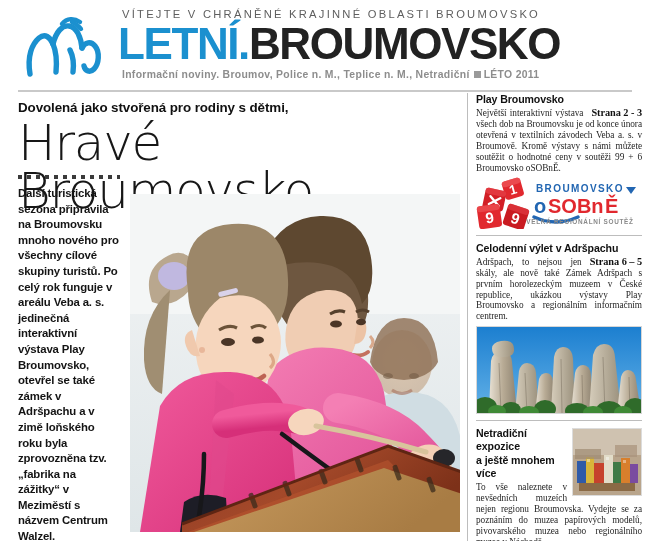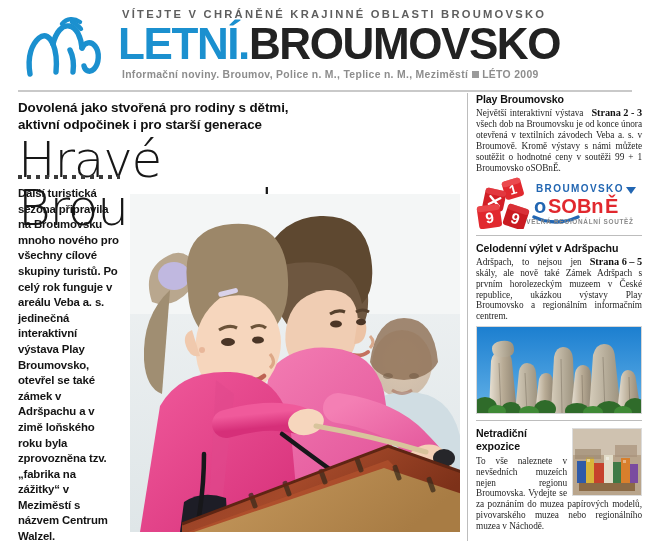--- a/index.html
+++ b/index.html
@@ -10,21 +10,21 @@
     color:#1a1a1a;
     overflow:hidden;
     position:relative;
   }
   .page { width:650px; height:541px; position:relative; overflow:hidden; background:#fff; }
 
   
   .masthead { position:relative; height:86px; padding-left:18px; }
   .welcome {
     position:absolute; left:122px; top:8px;
-    font-size:11.2px; font-weight:700; letter-spacing:2.25px;
+    font-size:11.2px; font-weight:400; letter-spacing:2.25px;
     color:#5e5e5e; white-space:nowrap;
   }
   .logo-mark { position:absolute; left:18px; top:16px; width:92px; height:62px; }
   .logo-title {
     position:absolute; left:118px; top:22px;
     font-size:44px; font-weight:700; letter-spacing:-1.4px;
     line-height:44px; white-space:nowrap;
   }
   .logo-title .blue { color:#1b90cf; }
   .logo-title .dark { color:#222222; }
@@ -117,35 +117,34 @@
         <path d="M44 8 C49 2 56 2 62 6" fill="none" stroke="#1b90cf" stroke-width="4.4" stroke-linecap="round"></path>
         <path d="M54 6 C58 8 61 10 63 13" fill="none" stroke="#1b90cf" stroke-width="4.4" stroke-linecap="round"></path>
       </svg>
     </div>
 
     <div class="logo-title">
       <span class="blue">LETNÍ.</span><span class="dark">BROUMOVSKO</span>
     </div>
 
     <div class="subtitle">
-      <span>Informační noviny. Broumov, Police n. M., Teplice n. M., Meziměstí</span><span class="sq"></span><span>LÉTO 2009</span>
+      <span>Informační noviny. Broumov, Police n. M., Teplice n. M., Netradiční</span><span class="sq"></span><span>LÉTO 2011</span>
     </div>
 
     <div class="rule-top"></div>
   </div>
 
   <div class="content">
 
     <div class="divider-v"></div>
 
     <div class="main-col">
 
       <div class="kicker">
         <div>Dovolená jako stvořená pro rodiny s dětmi,</div>
-        <div>aktivní odpočinek i pro starší generace</div>
       </div>
 
       <div class="headline">Hravé Broumovsko</div>
 
       <div class="body-row">
         <div class="lede">
           <div class="dot-rule"></div>
           <span>Další turistická sezóna připravila na Broumovsku mnoho nového pro všechny cílové skupiny turistů. Po celý rok funguje v areálu Veba a. s. jedinečná interaktivní výstava Play Broumovsko, otevřel se také zámek v Adršpachu a v zimě loňského roku byla zprovozněna tzv. „fabrika na zážitky“ v Meziměstí s názvem Centrum Walzel. Broumovsko má co nabídnout, stačí si jen vybrat, který zážitek je pro Vás ten pravý.</span>
         </div>
 
@@ -266,21 +265,21 @@
         </div>
       </div>
     </div>
 
     <div class="side-col">
 
       <div class="sb-block">
         <div class="sb-head">Play Broumovsko</div>
         <div class="sb-body">
           <span class="sb-page">Strana 2 - 3</span>
-          <span>Největší interaktivní výstava všech dob na Broumovsku je od konce února otevřená v textilních závodech Veba a. s. v Broumově. Kromě výstavy s námi můžete soutěžit o hodnotné ceny v soutěži 99 + 1 Broumovsko oSOBnĚ.</span>
+          <span>Největší interaktivní výstava všech dob na Broumovsku je od konce února otevřená v textilních závodech Veba a. s. v Broumově. Kromě výstavy s námi můžete soutěžit o hodnotné ceny v soutěži 99 + 6 Broumovsko oSOBnĚ.</span>
         </div>
       </div>
 
       <div class="contest-logo">
         <svg width="166" height="52" viewBox="0 0 166 52" xmlns="http://www.w3.org/2000/svg">
           <rect width="166" height="52" fill="#ffffff"></rect>
           <g>
             <g transform="rotate(-16 38 14)">
               <rect x="28" y="2" width="19" height="19" rx="3" fill="#e1282e"></rect>
               <rect x="28" y="2" width="19" height="6" rx="3" fill="#f0585c" opacity="0.7"></rect>
@@ -400,20 +399,21 @@
             </g>
             <g fill="#fff" opacity="0.4">
               <rect x="14" y="30" width="3" height="3"></rect>
                 <rect x="33" y="28" width="3" height="3"></rect>
               <rect x="50" y="31" width="3" height="3"></rect>
             </g>
           </svg>
         </div>
         <div class="sb-head">
           <div>Netradiční expozice</div>
+          <div>a ještě mnohem více</div>
         </div>
         <div class="sb-body">
           <span>To vše naleznete v nevšedních muzeích nejen regionu Broumovska. Vydejte se za poznáním do muzea papírových modelů, pivovarského muzea nebo regionálního muzea v Náchodě.</span>
         </div>
 
       </div>
 
     </div>
   </div>
 </div>

